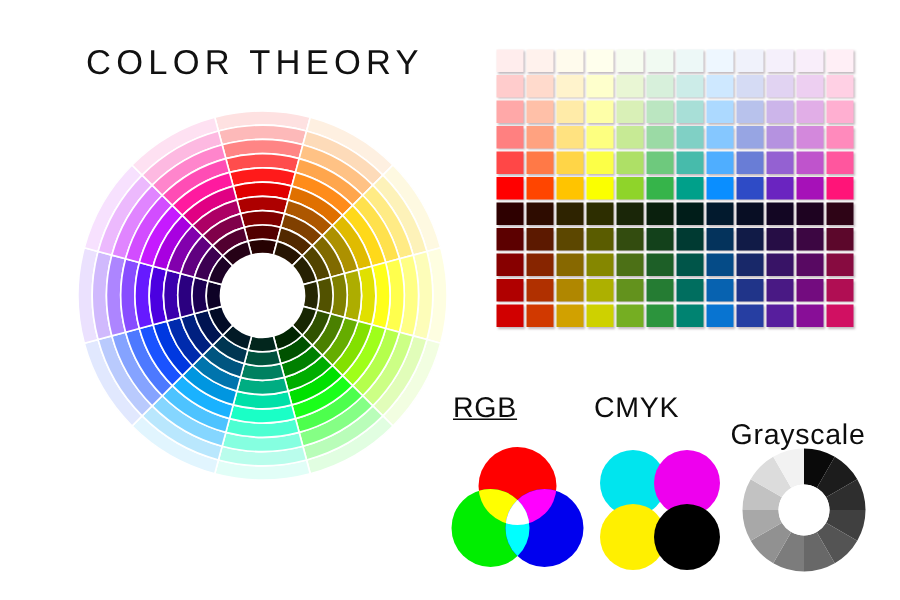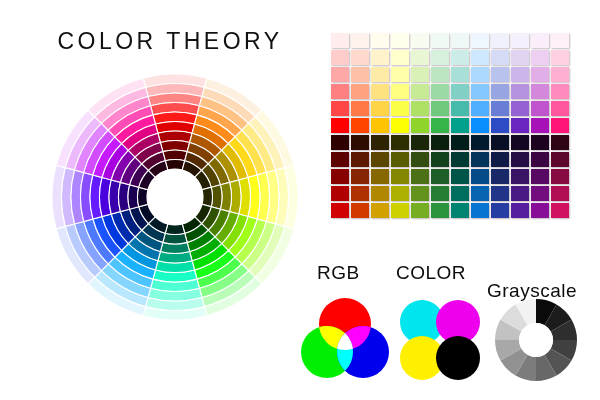--- a/index.html
+++ b/index.html
@@ -50,21 +50,21 @@
     margin: 0 2px 2px 0;
     box-shadow: 1px 1px 1.5px rgba(120,100,110,0.45);
   }
   .model-label {
     position: absolute;
     font-size: 19px;
     color: #0d0d0d;
     letter-spacing: 0.5px;
     white-space: nowrap;
   }
-  #label-rgb { left: 317px; top: 262px; }
+  #label-rgb { left: 302px; top: 262px; text-decoration: underline; }
   #label-cmyk { left: 396px; top: 262px; }
   #label-gray { left: 487px; top: 280px; }
   #rgb-wrap {
     position: absolute;
     left: 297px;
     top: 294px;
     width: 96px;
     height: 92px;
   }
   #cmyk-wrap {
@@ -365,21 +365,21 @@
       <div class="swatch" style="background: rgb(0, 131, 113);"></div>
       <div class="swatch" style="background: rgb(8, 116, 209);"></div>
       <div class="swatch" style="background: rgb(38, 62, 162);"></div>
       <div class="swatch" style="background: rgb(87, 30, 157);"></div>
       <div class="swatch" style="background: rgb(136, 14, 151);"></div>
       <div class="swatch" style="background: rgb(209, 16, 98);"></div>
     </div>
   </div>
 
 <div class="model-label" id="label-rgb">RGB</div>
-<div class="model-label" id="label-cmyk">COLOR</div>
+<div class="model-label" id="label-cmyk">CMYK</div>
 <div class="model-label" id="label-gray">Grayscale</div>
 
 <div id="rgb-wrap">
   <svg id="rgb-svg" width="96" height="92" viewBox="0 0 96 92">
       <defs>
         <clipPath id="clipR">
           <circle cx="48" cy="30" r="26"></circle>
         </clipPath>
         <clipPath id="clipG">
           <circle cx="30" cy="58" r="26"></circle>

